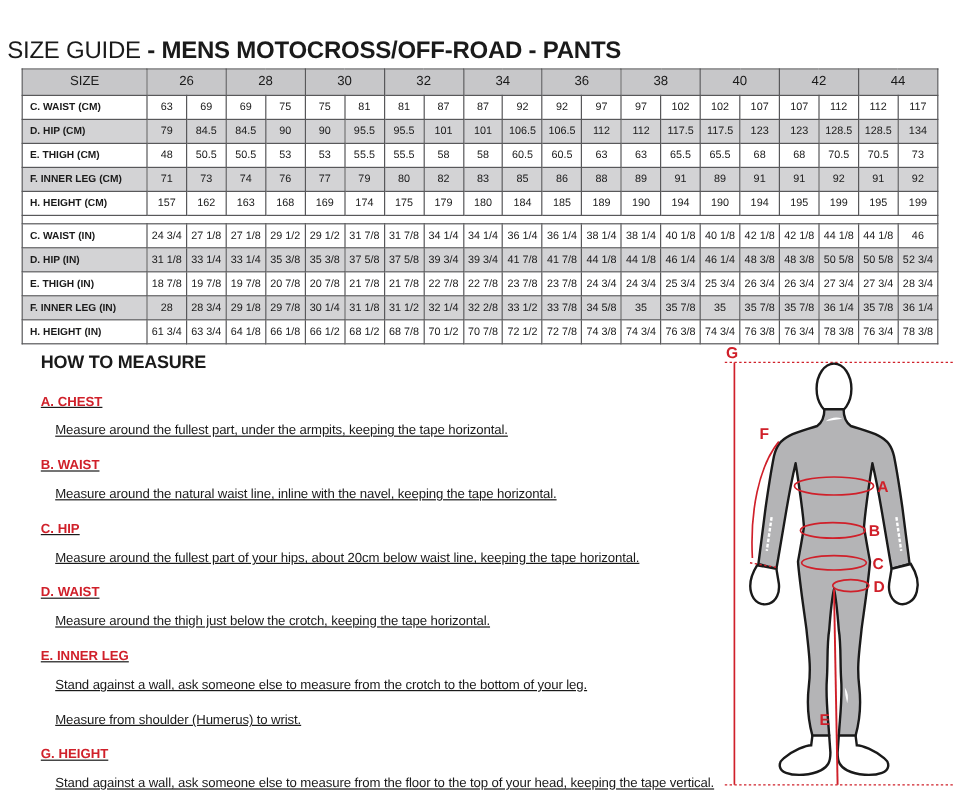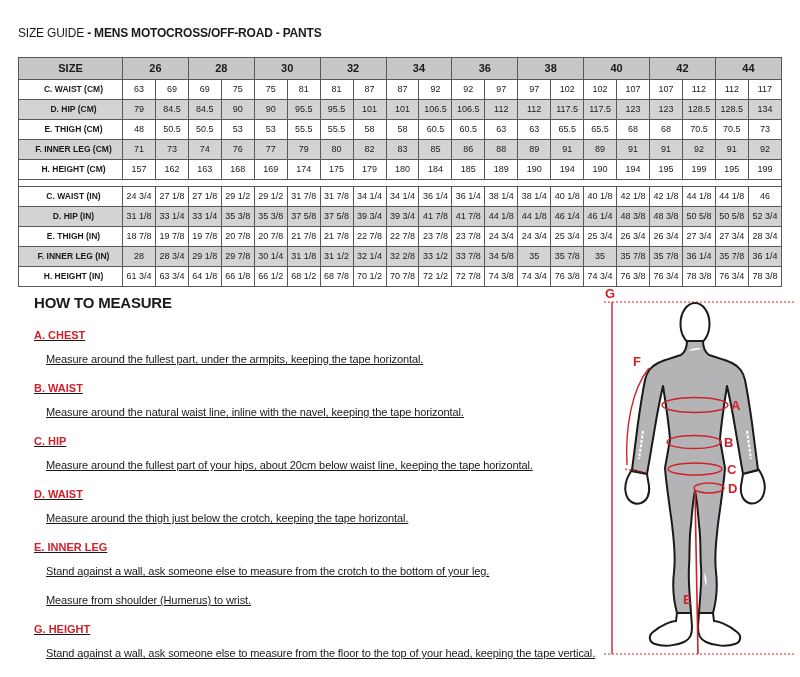--- a/index.html
+++ b/index.html
@@ -11,42 +11,42 @@
     --suit:#b4b4b6;
   }
   *{box-sizing:border-box;}
   html,body{margin:0;padding:0;}
   body{
     width:800px;height:677px;position:relative;background:#fff;
     font-family:"Liberation Sans", sans-serif;color:var(--ink);
     overflow:hidden;
   }
   .page-title{
-    position:absolute;left:18px;top:18px;font-size:12px;letter-spacing:-0.2px;
+    position:absolute;left:6px;top:18px;font-size:20px;letter-spacing:-0.2px;
     white-space:nowrap;
   }
   .page-title .t-reg{font-weight:400;}
   .page-title .t-bold{font-weight:700;}
 
   table.size-table{
     position:absolute;left:18px;top:57px;width:764px;
     border-collapse:collapse;table-layout:fixed;
   }
   table.size-table col.lbl{width:104px;}
   table.size-table th,table.size-table td{
     border:1px solid var(--border);padding:0;margin:0;
     font-size:9px;line-height:1;text-align:center;vertical-align:middle;
     white-space:nowrap;overflow:hidden;
   }
   table.size-table thead th{
-    background:var(--hdr-bg);font-size:11px;font-weight:700;height:22px;
+    background:var(--hdr-bg);font-size:11px;font-weight:400;height:22px;
   }
   table.size-table tbody tr{height:20px;}
   table.size-table tbody th{
-    text-align:center;padding-left:6px;font-weight:700;font-size:8.5px;background:#fff;
+    text-align:left;padding-left:6px;font-weight:700;font-size:8.5px;background:#fff;
   }
   table.size-table tbody td{font-weight:400;background:#fff;}
   table.size-table tbody tr.alt th,
   table.size-table tbody tr.alt td{background:var(--alt-bg);}
   table.size-table tbody tr.sep{height:7px;}
   table.size-table tbody tr.sep td{
     border-left:1px solid var(--border);border-right:1px solid var(--border);
     border-top:1px solid var(--border);border-bottom:1px solid var(--border);
     background:#fff;
   }

